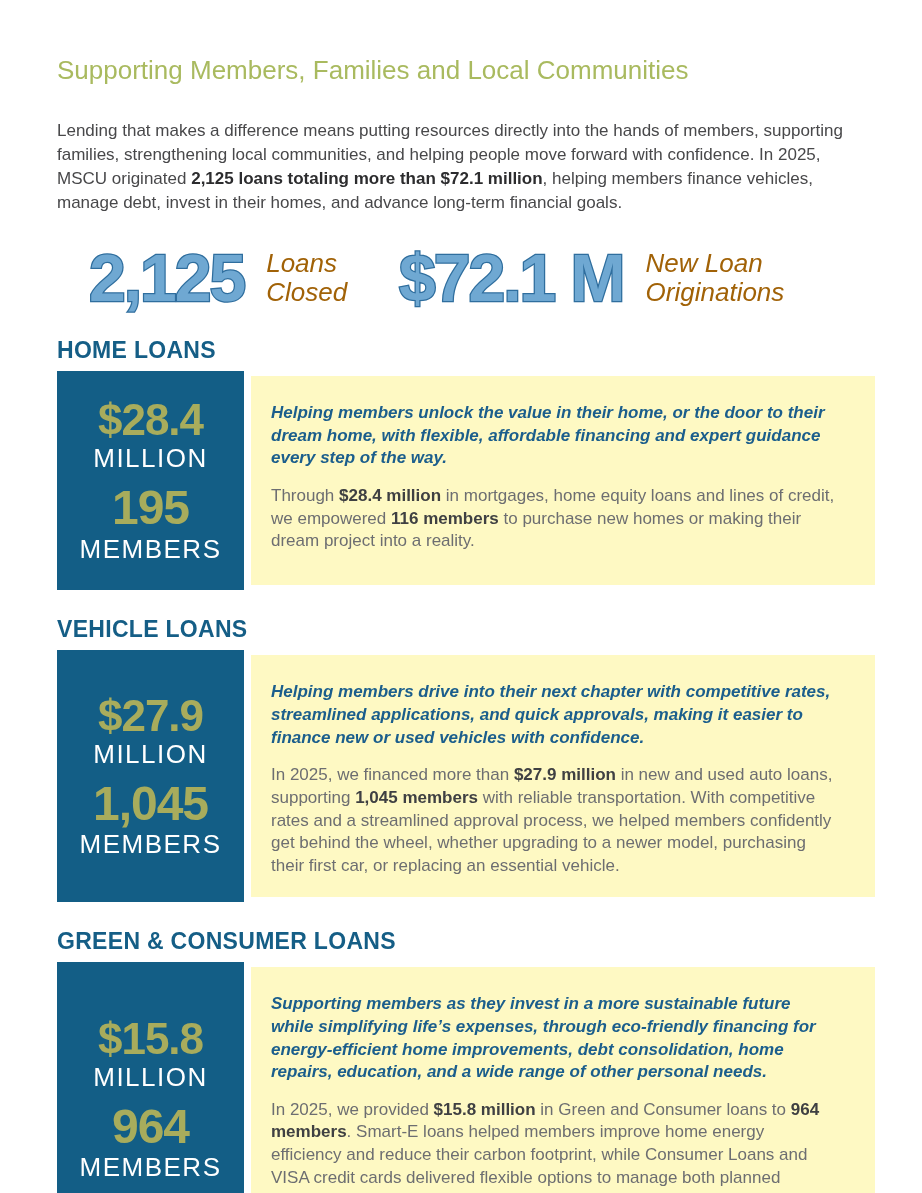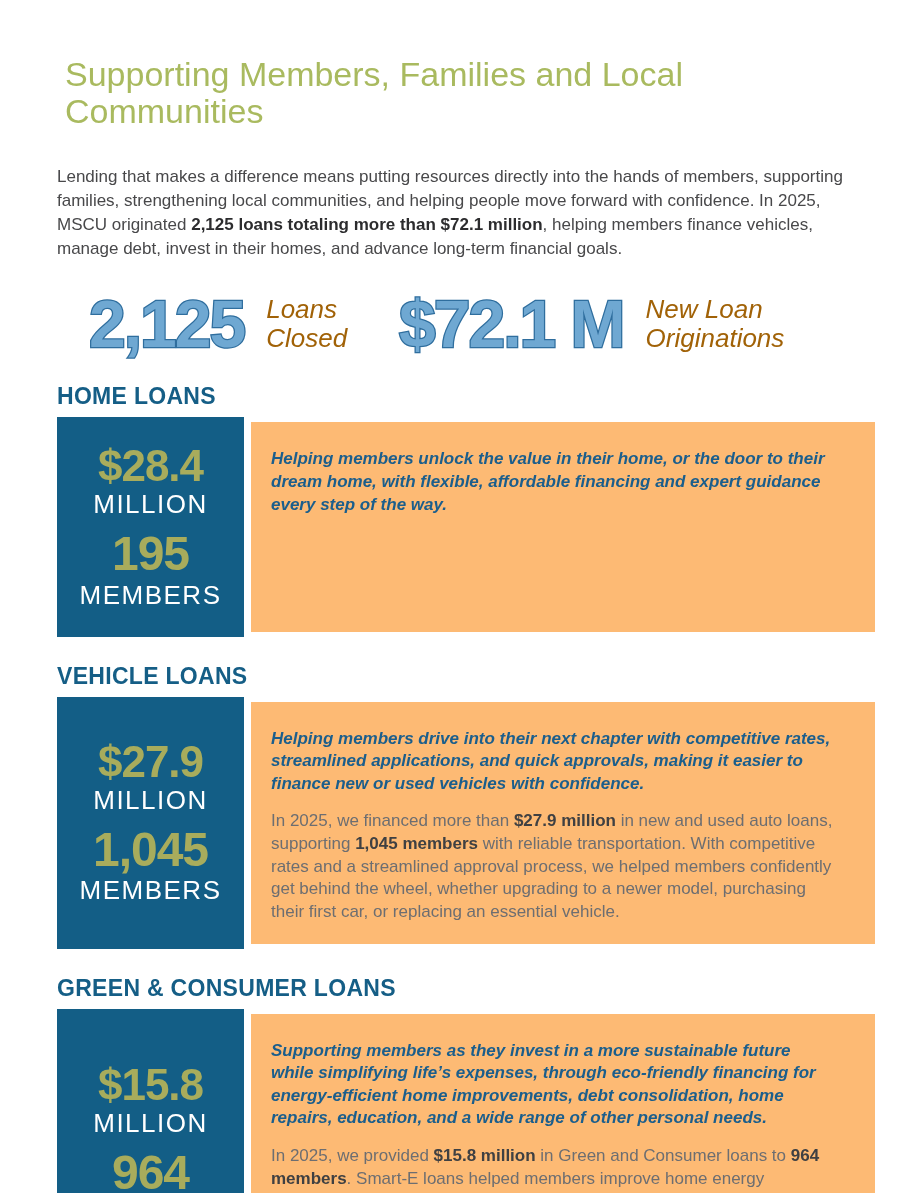--- a/index.html
+++ b/index.html
@@ -10,22 +10,22 @@
     overflow: hidden;
   }
   .page { padding: 50px 47px 0 57px; }
 
   
   .page-title {
     font-size: 40px; font-weight: 800; color: #17618E;
     letter-spacing: 0.2px; line-height: 1.05;
   }
   .page-subtitle {
-    font-size: 34px; font-weight: 400; color: #A9BA5F;
-    margin-top: 6px; line-height: 1.1; margin-left: 8px;
+    font-size: 26px; font-weight: 400; color: #A9BA5F;
+    margin-top: 6px; line-height: 1.1;
   }
 
   
   .intro {
     margin-top: 34px; width: 814px;
     font-size: 17px; line-height: 1.42; color: #48484A;
   }
   .intro .b { font-weight: 700; color: #2C2C2E; }
 
   
@@ -68,21 +68,21 @@
   }
   .amount-unit, .members-unit {
     font-size: 26px; font-weight: 400; color: #ffffff;
     letter-spacing: 1.5px; line-height: 1.15; margin-top: 1px;
   }
   .members-value {
     font-size: 48px; font-weight: 800; color: #A8AC5C;
     letter-spacing: -1px; line-height: 1.05; margin-top: 9px;
   }
   .text-panel {
-    flex: 1; background: #fdba74;
+    flex: 1; background: #fef9c3;
     margin: 5px 0; padding: 26px 40px 20px 20px;
   }
   .lead {
     font-size: 17px; font-weight: 700; font-style: italic;
     color: #1B5E8C; line-height: 1.33;
   }
   .body-text {
     font-size: 17px; color: #6D6E71; line-height: 1.33; margin-top: 15px;
   }
   .body-text .b { font-weight: 700; color: #3F4042; }
@@ -121,20 +121,21 @@
     <div class="section-header">HOME LOANS</div>
     <div class="row row-1">
       <div class="stat-panel">
         <div class="amount-value">$28.4</div>
         <div class="amount-unit">MILLION</div>
         <div class="members-value">195</div>
         <div class="members-unit">MEMBERS</div>
       </div>
       <div class="text-panel">
         <p class="lead">Helping members unlock the value in their home, or the door to their dream home, with flexible, affordable financing and expert guidance every step of the way.</p>
+        <p class="body-text"><span>Through </span><span class="b">$28.4 million</span><span> in mortgages, home equity loans and lines of credit, we empowered </span><span class="b">116 members</span><span> to purchase new homes or making their dream project into a reality.</span></p>
       </div>
     </div>
   </div>
 
   <div class="section">
     <div class="section-header">VEHICLE LOANS</div>
     <div class="row row-2">
       <div class="stat-panel">
         <div class="amount-value">$27.9</div>
         <div class="amount-unit">MILLION</div>

